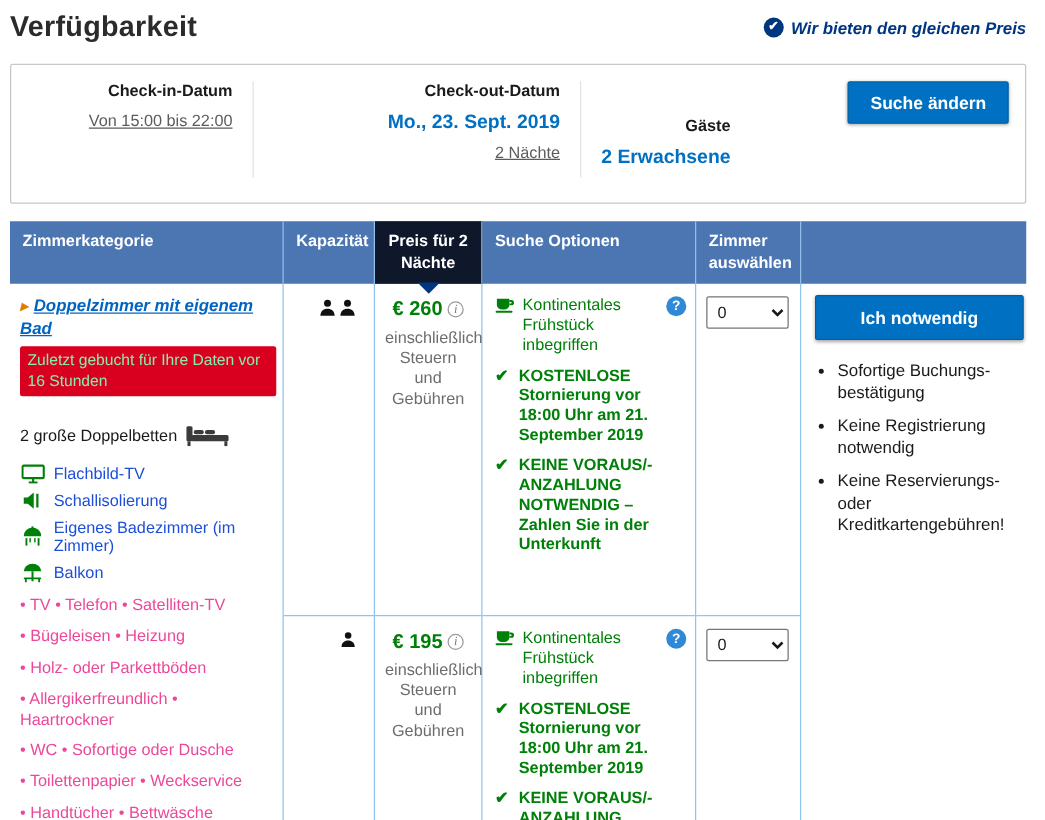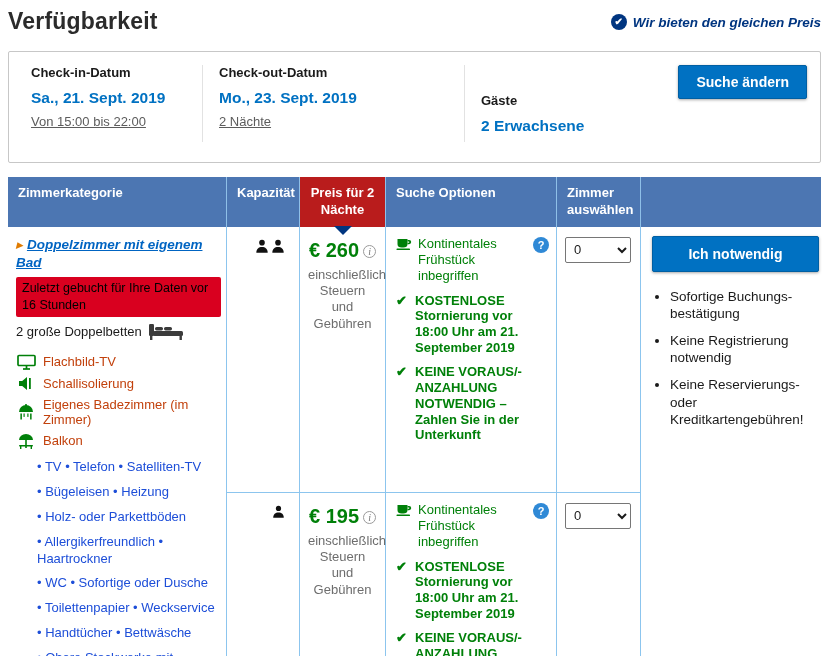--- a/index.html
+++ b/index.html
@@ -12,74 +12,74 @@
   .page-title { font-size: 23px; font-weight: bold; color: #2b2b2b; letter-spacing: .2px; }
   .price-match { display: flex; align-items: center; gap: 6px; margin-top: 6px;
     color: #003580; font-style: italic; font-weight: bold; font-size: 13.5px; }
   .badge-check { width: 16px; height: 16px; border-radius: 50%; background: #003580;
     color: #fff; font-size: 10px; line-height: 16px; text-align: center; font-style: normal;
     flex: 0 0 16px; }
 
   
   .searchbox { position: relative; margin: 16px 15px 0 8px; border: 1px solid #c7c7c7;
     border-radius: 2px; padding: 13px 12px 20px 22px; display: flex; }
-  .scol { padding-right: 16px; }
+  .scol { padding-right: 16px; text-align: right; }
   .scol-1 { width: 172px; border-right: 1px solid #e2e2e2; }
   .scol-2 { width: 262px; border-right: 1px solid #e2e2e2; padding-left: 16px; }
   .scol-3 { padding-left: 16px; margin-top: 28px; }
   .slabel { font-size: 13px; font-weight: bold; color: #1a1a1a; margin-bottom: 9px; }
   .sdate  { font-size: 15.5px; font-weight: bold; color: #0071c2; margin-bottom: 7px; }
   .snote  { font-size: 13px; color: #5c5c5c; text-decoration: underline; }
   .search-btn { position: absolute; top: 13px; right: 13px; background: #0071c2;
     color: #fff; font-weight: bold; font-size: 14px; padding: 8px 17px;
     border: 1px solid #005fa3; border-radius: 2px; cursor: pointer;
     box-shadow: 0 1px 3px rgba(0,0,0,.35); font-family: "Liberation Sans", sans-serif; }
 
   
   .avail { margin: 14px 15px 0 8px; }
   .thead, .tbody { display: grid;
     grid-template-columns: 219px 73px 86px 171px 84px 1fr; }
   .thead { background: #4c76b2; }
   .th { color: #fff; font-weight: bold; font-size: 13px; line-height: 1.3;
     padding: 8px 8px 8px 10px; min-height: 40px; border-right: 1px solid #8fc0e8;
     position: relative; }
   .th:last-child { border-right: none; }
-  .th-price { background: #b91c1c; text-align: center; padding-left: 6px; padding-right: 6px; }
+  .th-price { background: #0f172a; text-align: center; padding-left: 6px; padding-right: 6px; }
   .th-price::after { content: ""; position: absolute; left: 50%; bottom: -8px;
     transform: translateX(-50%); border: 9px solid transparent; border-bottom: 0;
     border-top: 9px solid #003580; z-index: 3; }
 
   .tbody { border-bottom: 2px solid #56aadc; grid-template-rows: 266px auto; }
   .cell { border-right: 1px solid #8cc5ee; padding: 8px 8px; position: relative; }
   .row1 { grid-row: 1; border-bottom: 1px solid #8cc5ee; }
   .row2 { grid-row: 2; }
   .span2 { grid-row: 1 / span 2; }
 
   
   .room-cell { grid-column: 1; padding: 9px 10px 8px 8px; }
   .room-title { font-size: 13.5px; line-height: 1.35; font-style: italic; }
   .tri { color: #e07b00; font-size: 9px; vertical-align: 1px; margin-right: 4px; }
   .room-link { color: #0064c2; font-weight: bold; text-decoration: underline; cursor: pointer; }
-  .urgency { margin-top: 5px; background: #d9001f; color: #000000; font-size: 12.5px;
+  .urgency { margin-top: 5px; background: #d9001f; color: #86efac; font-size: 12.5px;
     line-height: 1.35; padding: 3px 6px; border-radius: 2px; width: 205px; }
-  .beds { margin-top: 6px; font-size: 13px; display: flex; align-items: center; gap: 7px; }
+  .beds { margin-top: 23px; font-size: 13px; display: flex; align-items: center; gap: 7px; }
   .amenities { margin-top: 14px; }
-  .amenity { display: flex; align-items: center; gap: 7px; color: #c2410c;
+  .amenity { display: flex; align-items: center; gap: 7px; color: #1d4ed8;
     font-size: 13px; margin-bottom: 6px; }
   .amenity .aicon { flex: 0 0 20px; display: flex; justify-content: center; }
   .features { margin-top: 10px; }
-  .feature-line { color: #1d4ed8; font-size: 13px; line-height: 1.3; margin-bottom: 8px; margin-left: 21px; }
+  .feature-line { color: #ec4899; font-size: 13px; line-height: 1.3; margin-bottom: 8px; }
 
   
   .cap-cell { grid-column: 2; text-align: right; padding-top: 12px; padding-right: 14px; }
   .persons { display: inline-flex; gap: 2px; }
 
   
   .price-cell { grid-column: 3; text-align: center; padding-top: 12px; }
-  .price-val { color: #008009; font-weight: bold; font-size: 20px; }
+  .price-val { color: #008009; font-weight: bold; font-size: 16px; }
   .info-i { display: inline-block; width: 13px; height: 13px; border: 1px solid #9a9a9a;
     border-radius: 50%; color: #777; font-size: 10px; line-height: 12px; text-align: center;
     font-style: italic; font-family: "Liberation Serif", serif; margin-left: 4px;
     vertical-align: 2px; }
   .price-note { margin-top: 5px; color: #6d6d6d; font-size: 13px; line-height: 1.25; }
 
   
   .opts-cell { grid-column: 4; padding: 9px 8px 8px 10px; }
   .bfast { display: flex; gap: 6px; color: #008009; font-size: 13px; line-height: 1.25;
     width: 128px; }
@@ -114,21 +114,20 @@
   <div class="page-title">Verfügbarkeit</div>
   <div class="price-match">
     <span class="badge-check">✔</span>
     <span>Wir bieten den gleichen Preis</span>
   </div>
 </div>
 
 <div class="searchbox">
   <div class="scol scol-1">
     <div class="slabel">Check-in-Datum</div>
-    <div class="sdate">Sa., 21. Sept. 2019</div>
     <div class="snote">Von 15:00 bis 22:00</div>
   </div>
   <div class="scol scol-2">
     <div class="slabel">Check-out-Datum</div>
     <div class="sdate">Mo., 23. Sept. 2019</div>
     <div class="snote">2 Nächte</div>
   </div>
   <div class="scol scol-3">
     <div class="slabel">Gäste</div>
     <div class="sdate">2 Erwachsene</div>

